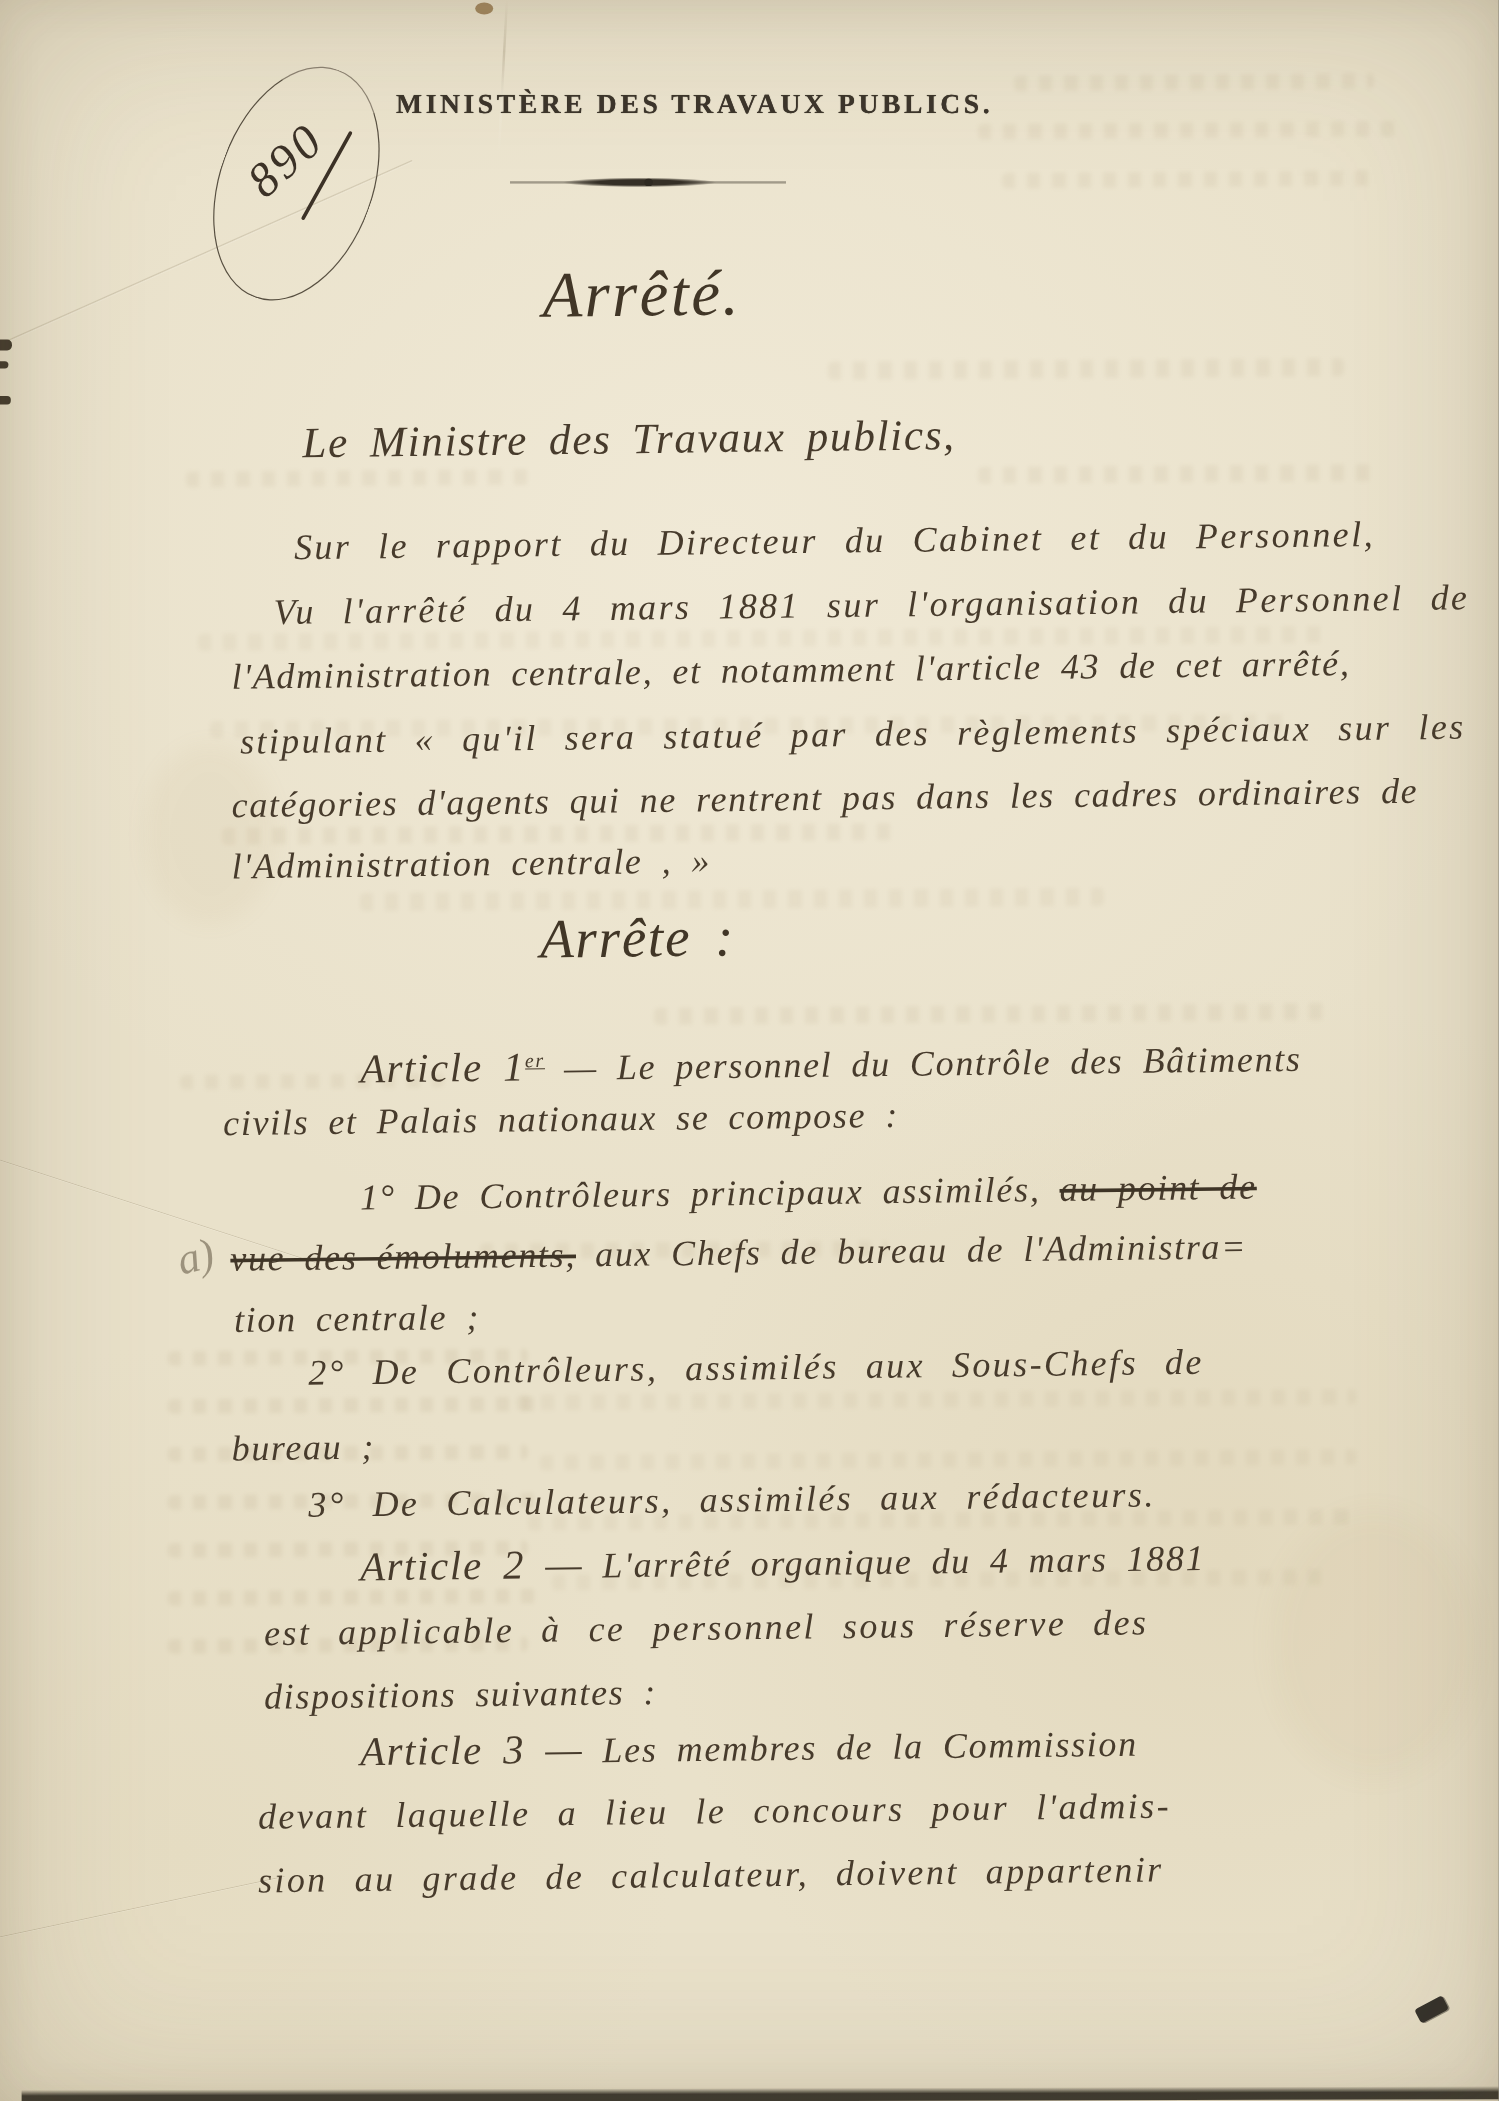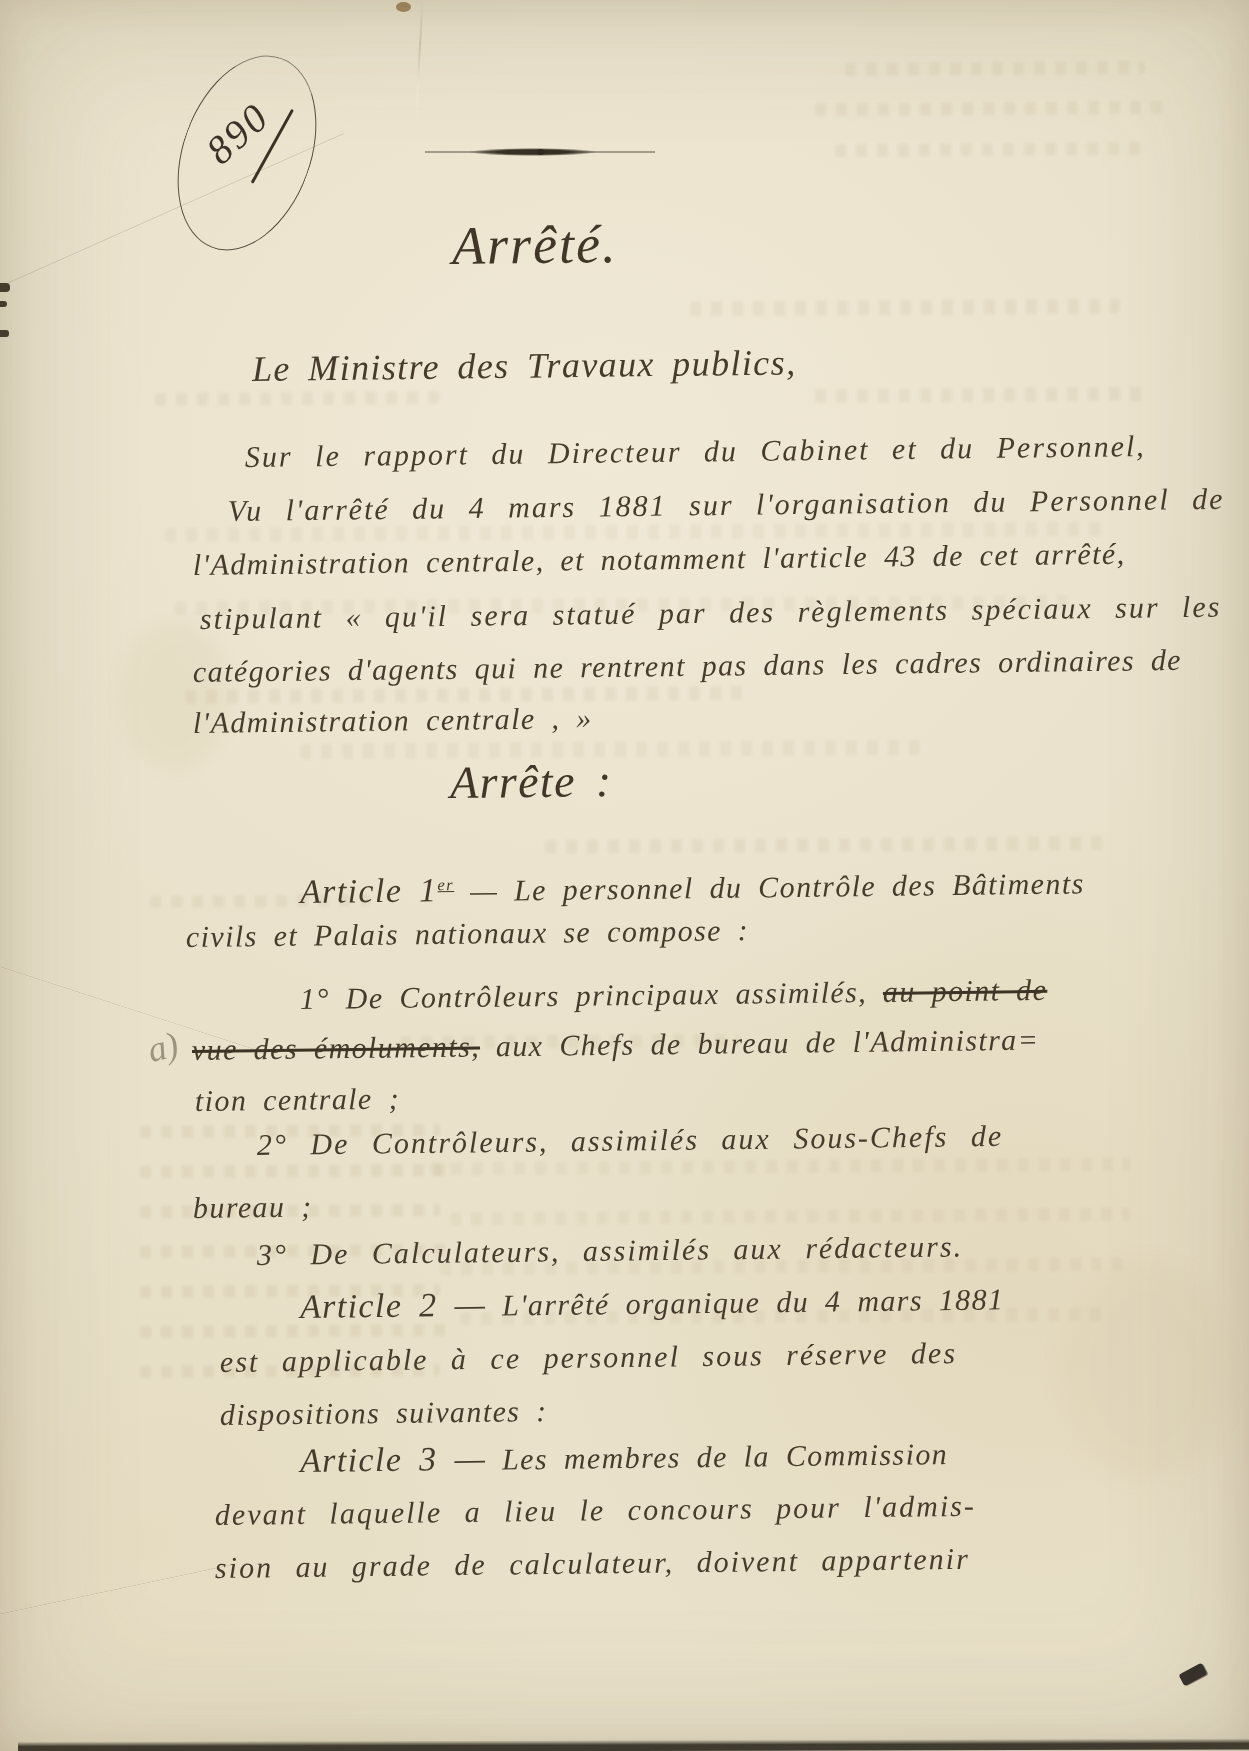--- a/index.html
+++ b/index.html
@@ -95,20 +95,21 @@
   <div class="crease" style="left:418px;top:0;width:2px;height:130px;transform:rotate(3deg);"></div>
   <div class="crease" style="left:-30px;top:1005px;width:300px;height:2px;transform:rotate(18deg);"></div>
   <div class="crease" style="left:-20px;top:1590px;width:260px;height:2px;transform:rotate(-12deg);"></div>
   <div class="stain" style="left:396px;top:2px;width:15px;height:10px;background:#8d6b3e;opacity:.75;filter:blur(.6px);"></div>
   <div class="stain" style="left:120px;top:620px;width:110px;height:150px;background:#a98c55;opacity:.06;filter:blur(9px);"></div>
   <div class="stain" style="left:1060px;top:1260px;width:170px;height:220px;background:#a98c55;opacity:.05;filter:blur(12px);"></div>
   <div class="edge-mark" style="left:0;top:283px;width:10px;height:9px;border-radius:0 4px 4px 0;"></div>
   <div class="edge-mark" style="left:0;top:301px;width:7px;height:6px;border-radius:0 3px 3px 0;"></div>
   <div class="edge-mark" style="left:0;top:330px;width:9px;height:7px;border-radius:0 3px 3px 0;"></div>
 
+  <div class="print-header">MINISTÈRE DES TRAVAUX PUBLICS.</div>
   <div class="rule">
     <div class="line"></div>
     <div class="lens"></div>
     <div class="dot"></div>
   </div>
 
   <div class="registry">
     <div class="oval"></div>
     <span class="num">890</span>
     <div class="paraph"></div>

